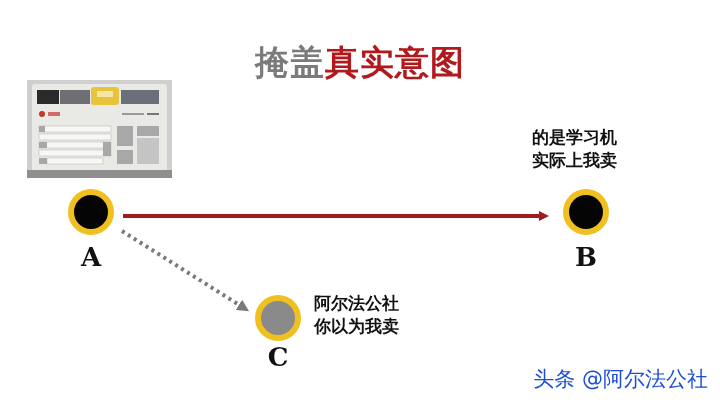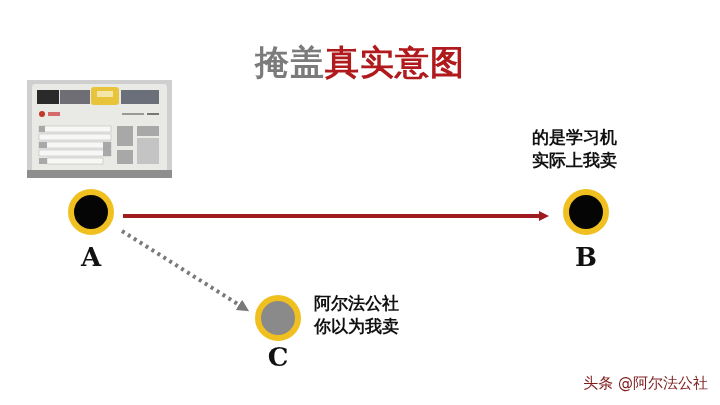--- a/index.html
+++ b/index.html
@@ -25,21 +25,21 @@
     .node.black { background: #050505; }
     .node.gray { background: #8a8a8a; }
     .node-label {
       font-family: "DejaVu Serif", "Liberation Serif", serif;
       font-weight: bold; font-size: 26px; color: #111; width: 40px; text-align: center;
     }
     .note {
       font-size: 17px; font-weight: bold; color: #111; line-height: 23px;
     }
     .watermark {
-      right: 12px; bottom: 12px; font-size: 15px; color: #7f1d1d;
+      right: 12px; bottom: 12px; font-size: 21px; color: #1d4ed8;
       text-shadow: 0 0 2px #fff;
     }
     svg.lines { left: 0; top: 0; }
   </style>
 </head>
 <body>
 
 <div class="abs title">
   <span class="t1">掩盖</span><span class="t2">真实意图</span>
 </div>

